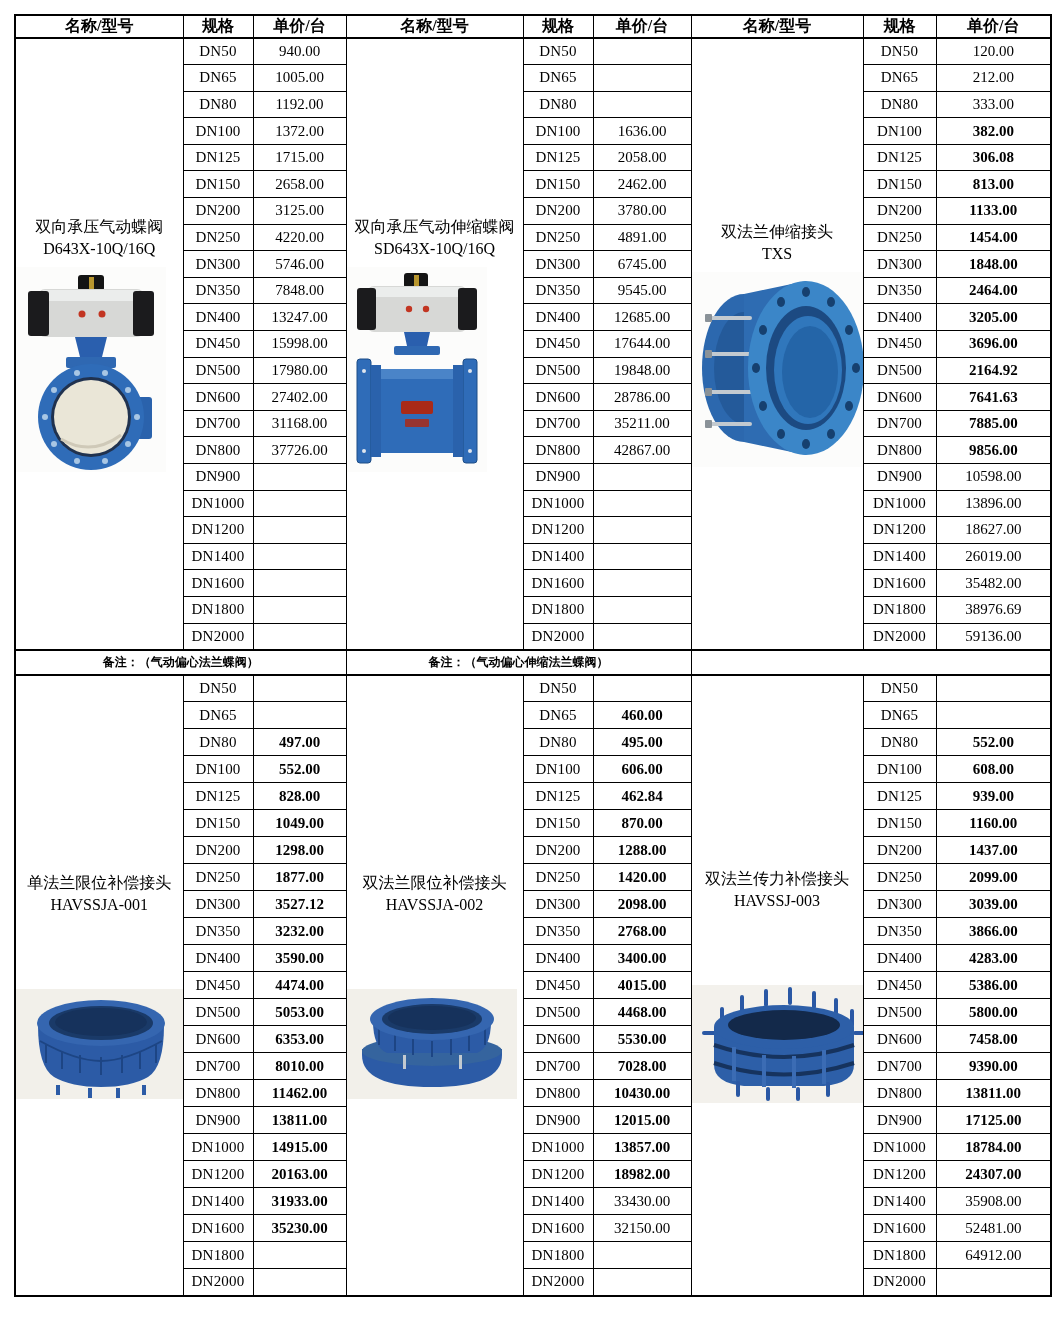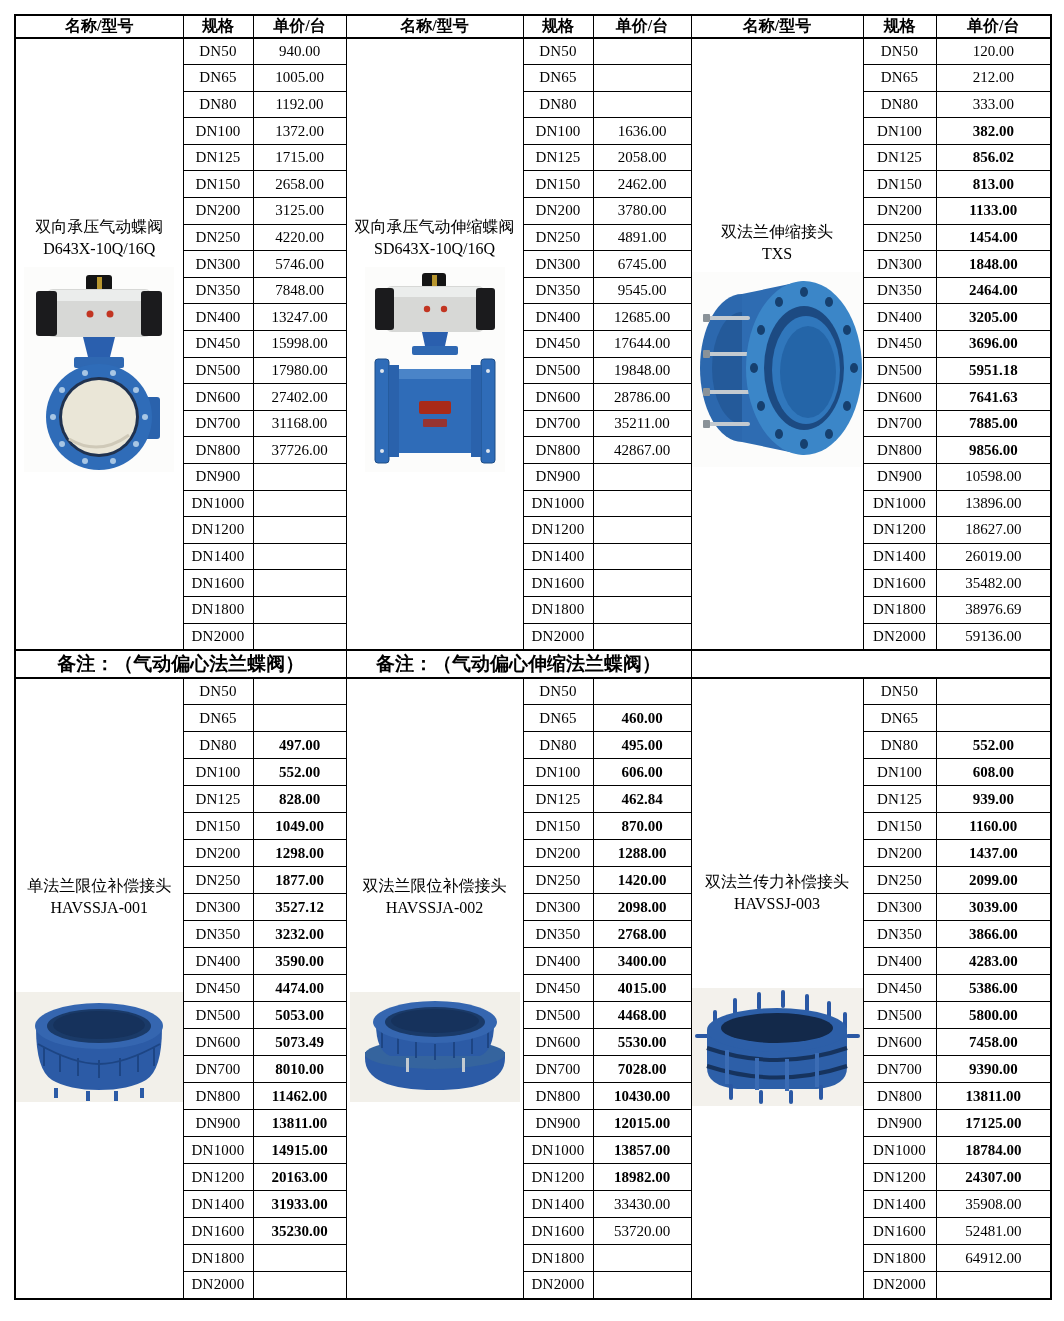--- a/index.html
+++ b/index.html
@@ -16,25 +16,25 @@
   }
   th,td {
     border:1px solid #000; text-align:center; vertical-align:middle;
     font-size:15px; padding:0; overflow:hidden; white-space:nowrap;
   }
   thead th { height:21px; font-weight:bold; font-size:16px; border-bottom:2px solid #000; }
   .spec-cell  { font-size:15px; letter-spacing:0.2px; }
   .price-cell { font-size:15px; }
   .price-cell.bold { font-weight:bold; }
   .remark-row td {
-    height:25px; font-weight:bold; font-size:19px;
+    height:25px; font-weight:bold; font-size:12px;
     border-top:2px solid #000; border-bottom:2px solid #000;
   }
   .name-cell { vertical-align:middle; white-space:normal; }
-  .name-wrap { display:flex; flex-direction:column; align-items:center; justify-content:center; }
+  .name-wrap { display:flex; flex-direction:column; justify-content:center; }
   .prod-name { font-size:16px; line-height:1.4; }
   .name-wrap.top    .prod-img { margin-top:6px; }
   .name-wrap.bottom .prod-img { margin-top:72px; }
   .prod-img svg { display:block; }
 </style>
 </head>
 <body>
 
 <div class="page">
   <table class="price-table">
@@ -198,21 +198,21 @@
           <td class="price-cell">1636.00</td>
           <td class="spec-cell">DN100</td>
           <td class="price-cell bold">382.00</td>
         </tr>
         <tr style="height: 26.6px;">
           <td class="spec-cell">DN125</td>
           <td class="price-cell">1715.00</td>
           <td class="spec-cell">DN125</td>
           <td class="price-cell">2058.00</td>
           <td class="spec-cell">DN125</td>
-          <td class="price-cell bold">856.02</td>
+          <td class="price-cell bold">306.08</td>
         </tr>
         <tr style="height: 26.6px;">
           <td class="spec-cell">DN150</td>
           <td class="price-cell">2658.00</td>
           <td class="spec-cell">DN150</td>
           <td class="price-cell">2462.00</td>
           <td class="spec-cell">DN150</td>
           <td class="price-cell bold">813.00</td>
         </tr>
         <tr style="height: 26.6px;">
@@ -262,21 +262,21 @@
           <td class="price-cell">17644.00</td>
           <td class="spec-cell">DN450</td>
           <td class="price-cell bold">3696.00</td>
         </tr>
         <tr style="height: 26.6px;">
           <td class="spec-cell">DN500</td>
           <td class="price-cell">17980.00</td>
           <td class="spec-cell">DN500</td>
           <td class="price-cell">19848.00</td>
           <td class="spec-cell">DN500</td>
-          <td class="price-cell bold">5951.18</td>
+          <td class="price-cell bold">2164.92</td>
         </tr>
         <tr style="height: 26.6px;">
           <td class="spec-cell">DN600</td>
           <td class="price-cell">27402.00</td>
           <td class="spec-cell">DN600</td>
           <td class="price-cell">28786.00</td>
           <td class="spec-cell">DN600</td>
           <td class="price-cell bold">7641.63</td>
         </tr>
         <tr style="height: 26.6px;">
@@ -530,21 +530,21 @@
         <tr style="height: 27px;">
           <td class="spec-cell">DN500</td>
           <td class="price-cell bold">5053.00</td>
           <td class="spec-cell">DN500</td>
           <td class="price-cell bold">4468.00</td>
           <td class="spec-cell">DN500</td>
           <td class="price-cell bold">5800.00</td>
         </tr>
         <tr style="height: 27px;">
           <td class="spec-cell">DN600</td>
-          <td class="price-cell bold">5073.49</td>
+          <td class="price-cell bold">6353.00</td>
           <td class="spec-cell">DN600</td>
           <td class="price-cell bold">5530.00</td>
           <td class="spec-cell">DN600</td>
           <td class="price-cell bold">7458.00</td>
         </tr>
         <tr style="height: 27px;">
           <td class="spec-cell">DN700</td>
           <td class="price-cell bold">8010.00</td>
           <td class="spec-cell">DN700</td>
           <td class="price-cell bold">7028.00</td>
@@ -588,21 +588,21 @@
           <td class="price-cell bold">31933.00</td>
           <td class="spec-cell">DN1400</td>
           <td class="price-cell">33430.00</td>
           <td class="spec-cell">DN1400</td>
           <td class="price-cell">35908.00</td>
         </tr>
         <tr style="height: 27px;">
           <td class="spec-cell">DN1600</td>
           <td class="price-cell bold">35230.00</td>
           <td class="spec-cell">DN1600</td>
-          <td class="price-cell">53720.00</td>
+          <td class="price-cell">32150.00</td>
           <td class="spec-cell">DN1600</td>
           <td class="price-cell">52481.00</td>
         </tr>
         <tr style="height: 27px;">
           <td class="spec-cell">DN1800</td>
           <td class="price-cell"></td>
           <td class="spec-cell">DN1800</td>
           <td class="price-cell"></td>
           <td class="spec-cell">DN1800</td>
           <td class="price-cell">64912.00</td>

